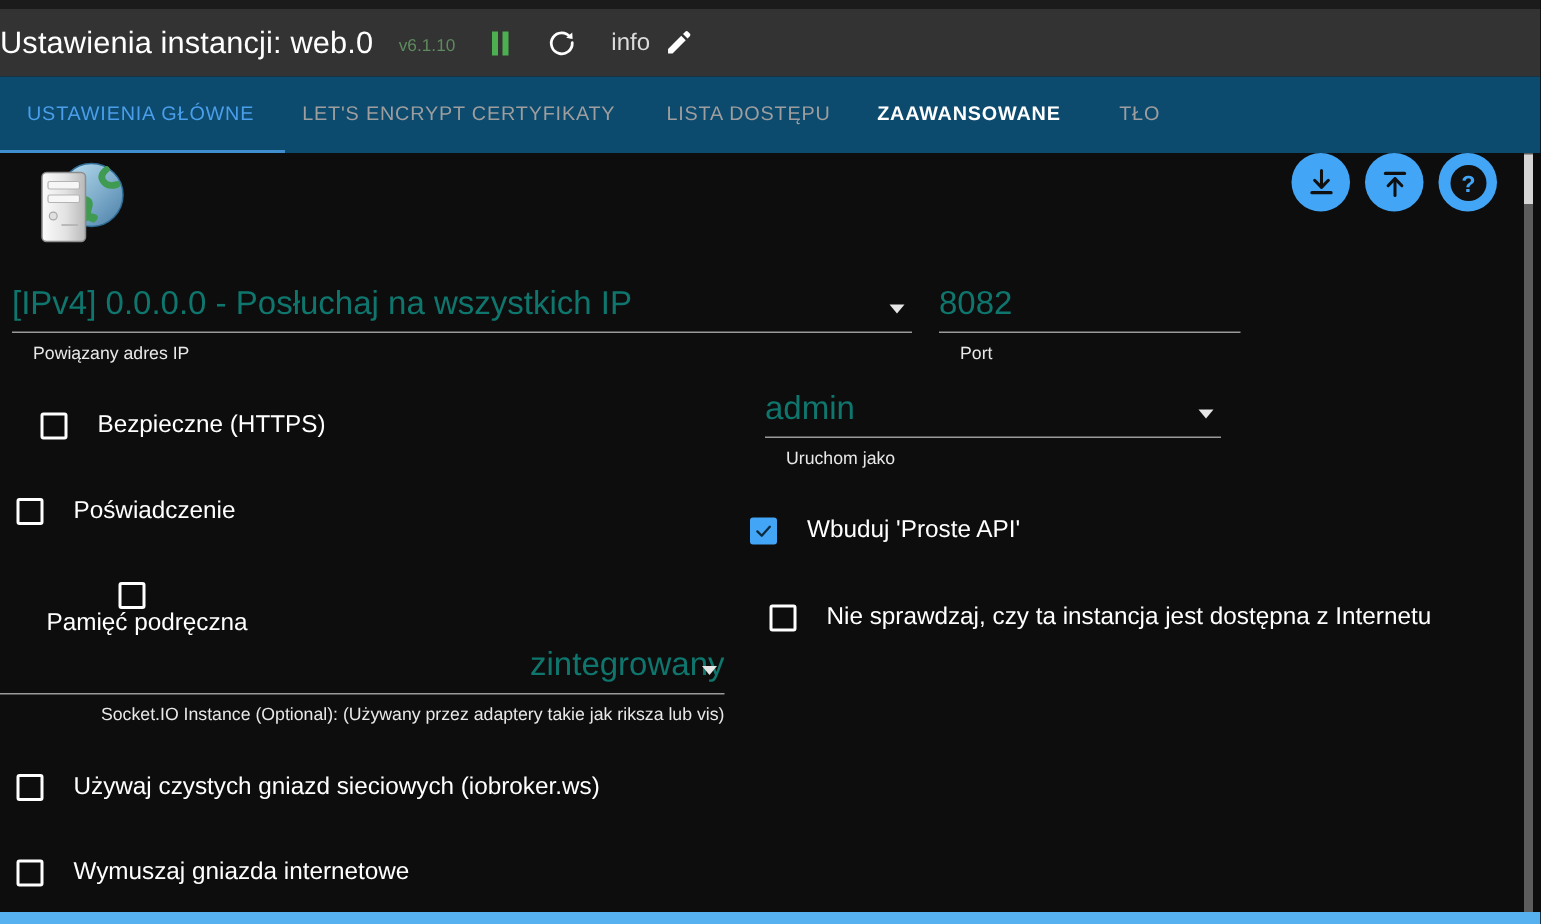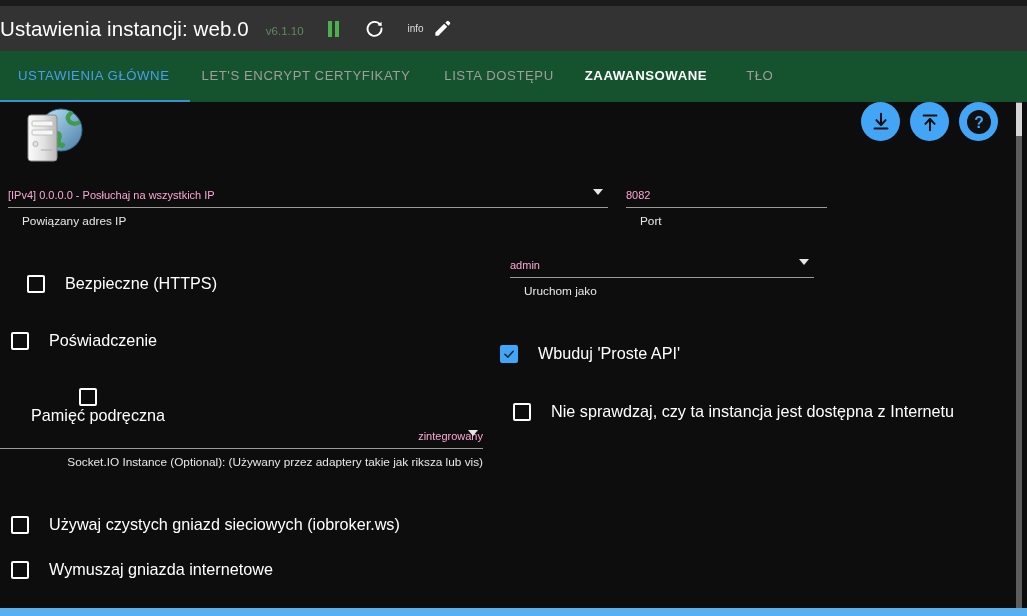--- a/index.html
+++ b/index.html
@@ -30,27 +30,27 @@
   .version {
     color: #5f8a5f; font-size: 11.5px; margin-left: 17px; font-weight: 400;
     padding-top: 5px;
   }
   .tb-icon {
     margin-left: 19px; display: flex; align-items: center; justify-content: center;
     width: 22px; height: 22px; cursor: pointer;
   }
   .pause-icon { display: flex; gap: 3px; }
   .pause-icon i { display: block; width: 4px; height: 16px; background: #4caf50; }
-  .info-text { color: #dcdcdc; font-size: 10px; margin-left: 22px; cursor: pointer; }
+  .info-text { color: #dcdcdc; font-size: 16px; margin-left: 22px; cursor: pointer; }
   .pencil { margin-left: 8px; }
 
   
   .tabbar {
     position: absolute; left: 0; top: 51px; width: 1027px; height: 51px;
-    background: #14532d;
+    background: #0c4a6e;
     display: flex; align-items: center;
   }
   .tab {
     font-size: 13.2px; font-weight: 500; letter-spacing: 0.55px;
     color: #9e9e9e; height: 51px; display: flex; align-items: center;
     padding: 0 0 2px 0; cursor: pointer; white-space: nowrap;
   }
   .tab.active { color: #4a9eea; }
   .tab.hover { color: #ffffff; font-weight: 700; }
   .tab-indicator {
@@ -73,21 +73,21 @@
   }
 
   
   .srv-icon { position: absolute; left: 14px; top: 4px; width: 78px; height: 62px; }
 
   
   .field-line {
     border-bottom: 1px solid #9a9a9a;
   }
   .fld-val {
-    color: #f9a8d4; font-size: 11px; padding-bottom: 6px;
+    color: #0f766e; font-size: 22px; padding-bottom: 6px;
     white-space: nowrap; overflow: hidden;
   }
   .fld-help { color: #e8e8e8; font-size: 11.8px; padding-top: 6px; padding-left: 14px; }
   .caret {
     position: absolute; right: 5px; bottom: 12px;
     width: 0; height: 0; border-left: 5.5px solid transparent;
     border-right: 5.5px solid transparent; border-top: 6px solid #e6e6e6;
   }
 
   .row-ip { position: absolute; left: 8px; top: 87px; width: 600px; cursor: pointer; }
@@ -259,21 +259,21 @@
     <div class="cb-row" style="left:11px; top:286px;flex-direction:column;">
       <span class="cb-box"></span>
       <span class="cb-label">Pamięć podręczna</span>
     </div>
 
     <div class="cb-row" style="left:11px; top:413px;">
       <span class="cb-box"></span>
       <span class="cb-label">Używaj czystych gniazd sieciowych (iobroker.ws)</span>
     </div>
 
-    <div class="cb-row" style="left:11px; top:458px;">
+    <div class="cb-row" style="left:11px; top:470px;">
       <span class="cb-box"></span>
       <span class="cb-label">Wymuszaj gniazda internetowe</span>
     </div>
 
     <div class="cb-row" style="left:500px; top:242px;">
       <span class="cb-box checked">
         <svg width="14" height="14" viewBox="0 0 24 24">
           <path d="M5 12.4 L10 17.4 L19.2 7.2" fill="none" stroke="#0d2b3f" stroke-width="2.6" stroke-linecap="round" stroke-linejoin="round"></path>
         </svg>
       </span>

